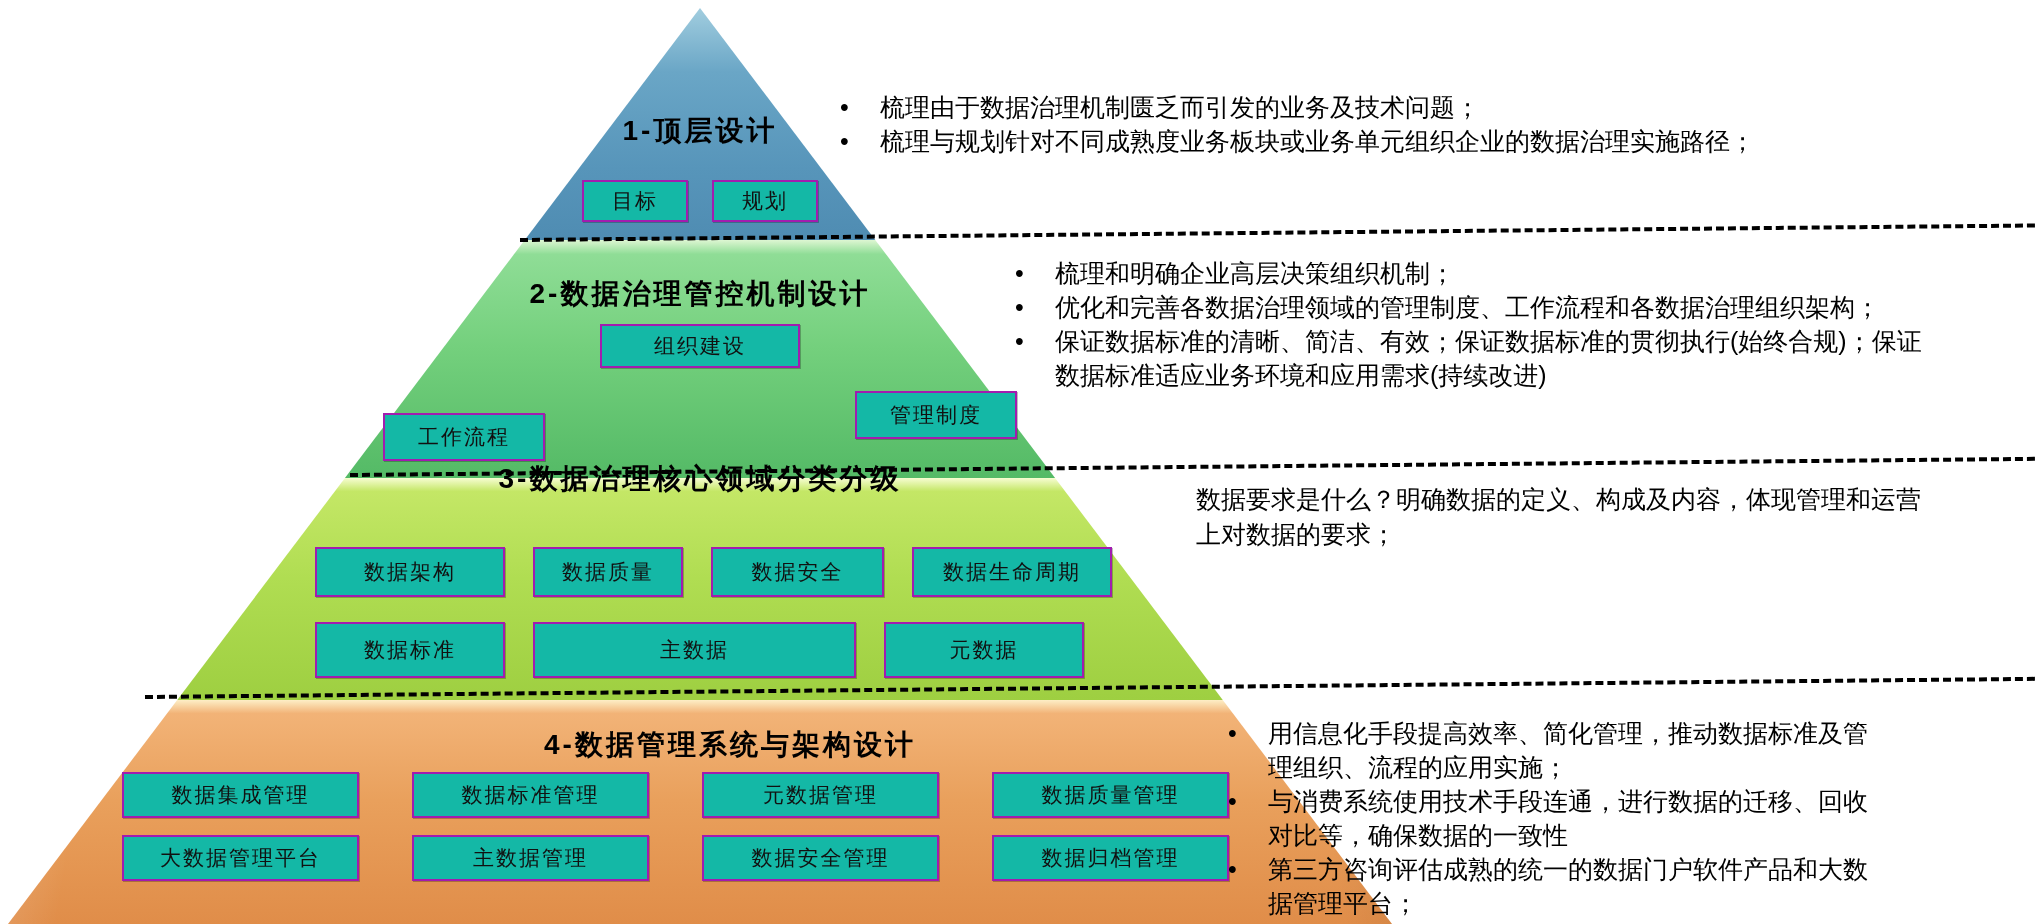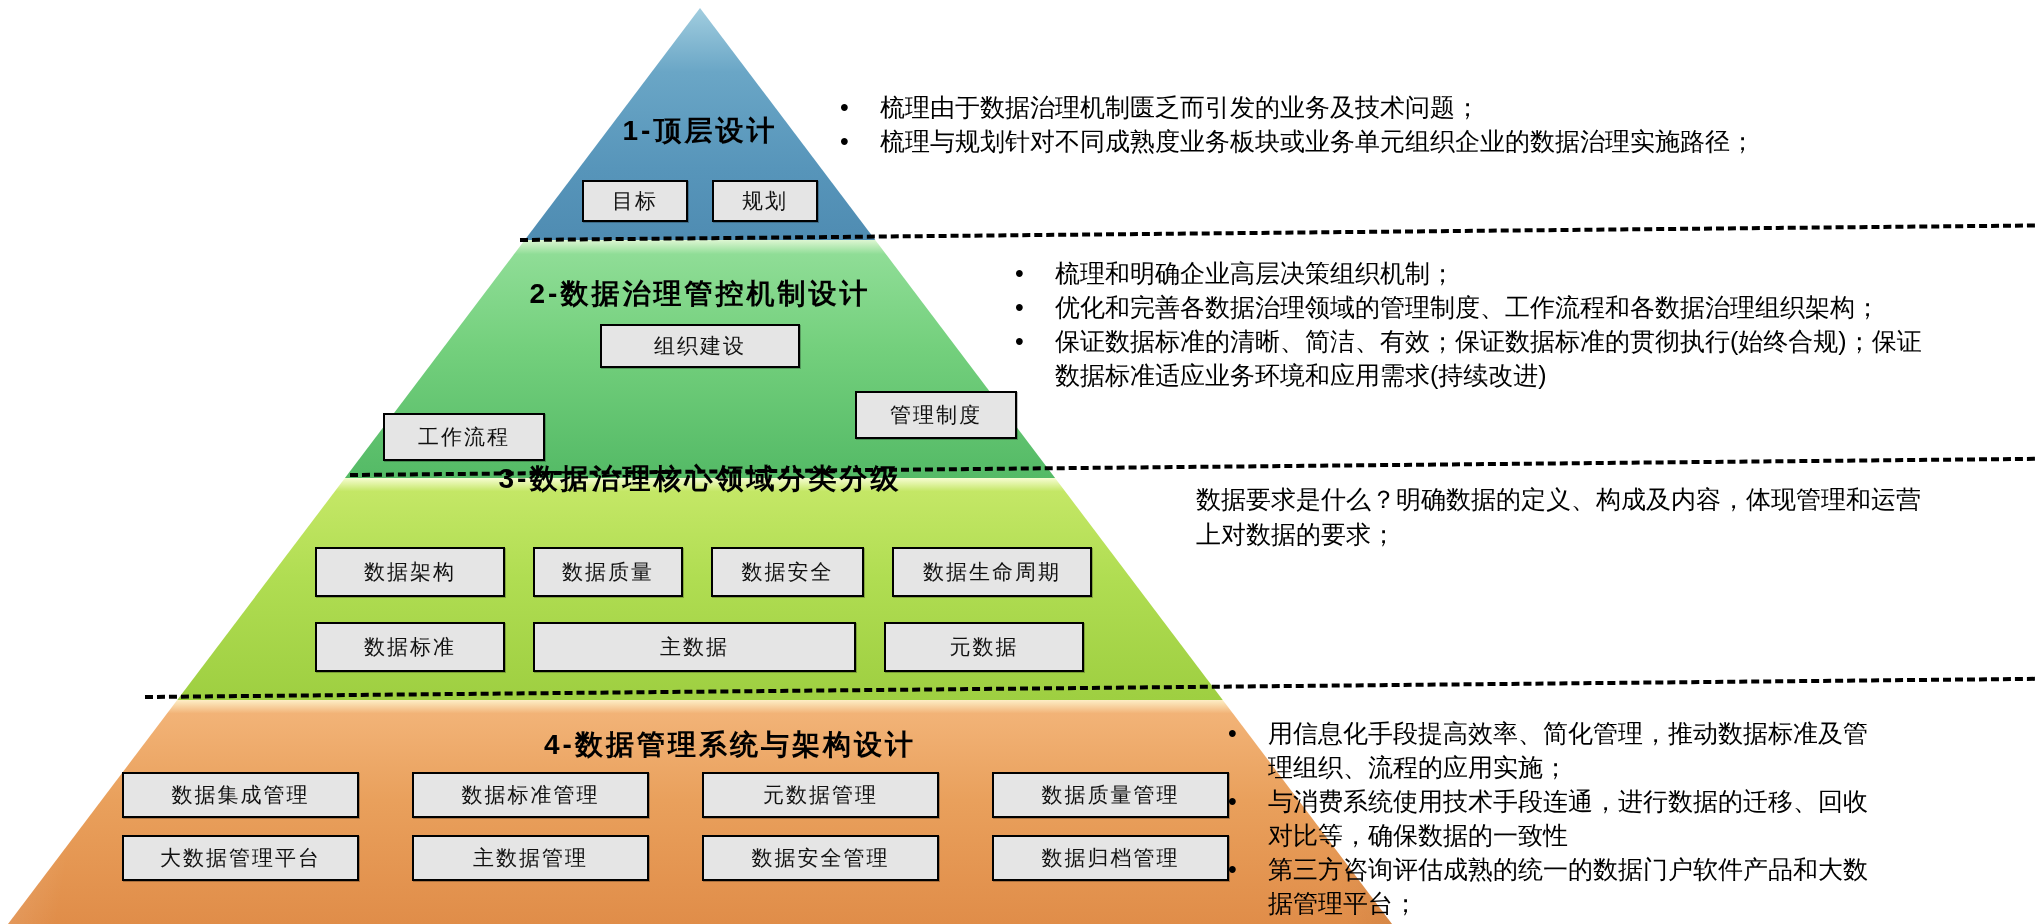--- a/index.html
+++ b/index.html
@@ -34,34 +34,34 @@
   .lvl-title{
     position:absolute;left:0;width:1400px;text-align:center;
     font-weight:bold;font-size:28px;letter-spacing:3px;color:#000;
   }
   .t1{top:112px;}
   .t2{top:275px;}
   .t3{top:460px;}
   .t4{top:726px;padding-left:30px;}
   
   .pbox{
-    background:#e5e5e5;border:2px solid #000000;box-sizing:border-box;
+    background:#14b8a6;border:2px solid #a21caf;box-sizing:border-box;
     display:flex;align-items:center;justify-content:center;
     font-size:21px;letter-spacing:2px;color:#111;
     box-shadow:1px 1px 0 rgba(0,0,0,.25);
   }
   .row{position:absolute;display:flex;}
   .row-l1{left:0;top:180px;width:1400px;height:42px;justify-content:center;gap:24px;}
   .row-l1 .pbox{width:106px;height:42px;}
   .box-org{position:absolute;left:600px;top:324px;width:200px;height:44px;}
   .box-work{position:absolute;left:383px;top:413px;width:162px;height:48px;}
   .box-mgmt{position:absolute;left:855px;top:391px;width:162px;height:48px;}
   .row-l3a{left:315px;top:547px;gap:28px;height:50px;}
-  .row-l3b{left:315px;top:622px;gap:28px;height:50px;border-radius:10px;}
-  .w190{width:190px;} .w150{width:150px;} .w145{width:153px;} .w200{width:200px;} .w323{width:323px;}
+  .row-l3b{left:315px;top:622px;gap:28px;height:56px;border-radius:10px;}
+  .w190{width:190px;} .w150{width:150px;} .w145{width:173px;} .w200{width:200px;} .w323{width:323px;}
   .row-l4a{left:122px;top:772px;gap:53px;height:46px;}
   .row-l4b{left:122px;top:835px;gap:53px;height:46px;}
   .w237{width:237px;}
   
   .annot{position:absolute;font-size:25px;line-height:34px;color:#000;}
   .annot-1{left:840px;top:90px;width:1160px;}
   .annot-2{left:1015px;top:256px;width:920px;}
   .annot-3{left:1196px;top:482px;width:740px;line-height:35px;}
   .annot-4{left:1228px;top:716px;width:760px;}
   .bullet-row{display:flex;align-items:flex-start;}

